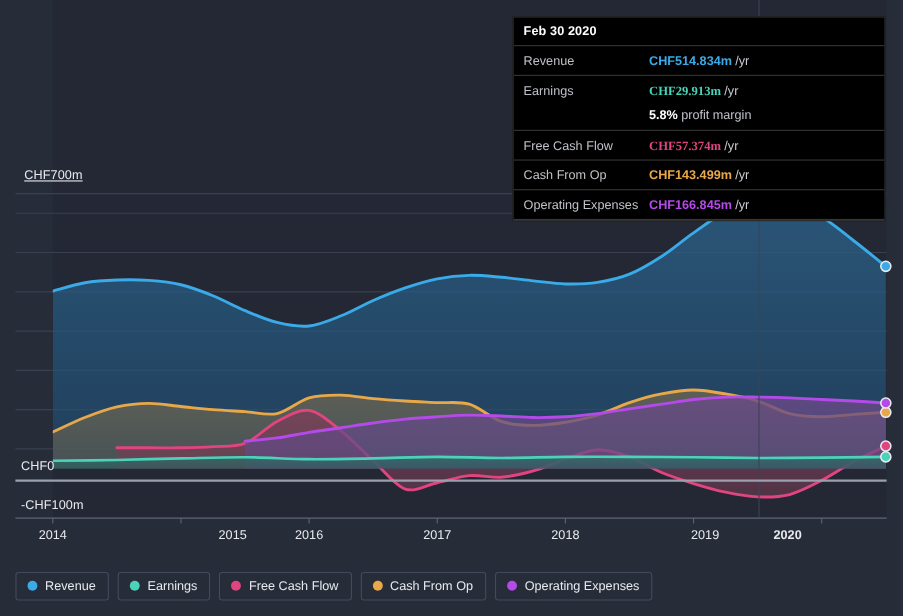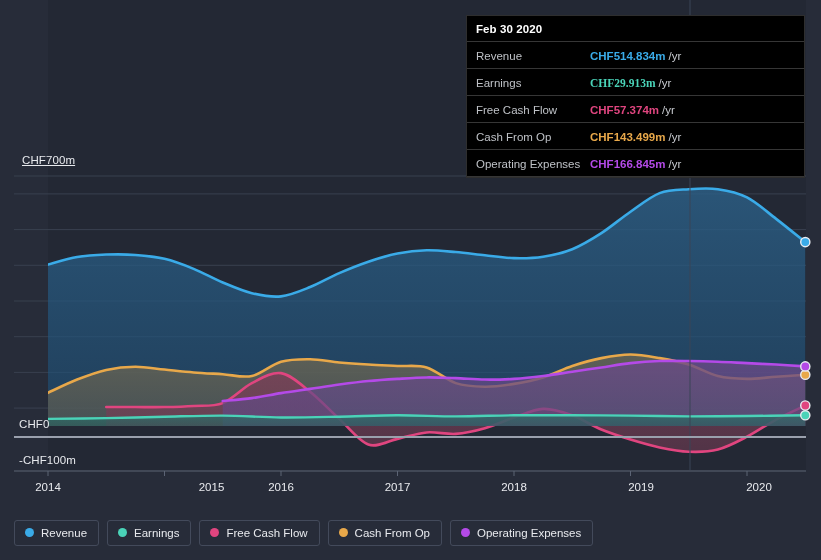--- a/index.html
+++ b/index.html
@@ -164,38 +164,42 @@
     <div class="axis-label" id="y-0">CHF0</div>
     <div class="axis-label" id="y-neg100">-CHF100m</div>
 
     <div id="x-labels">
         <div class="x-label" style="left: 48px; text-align: center;">2014</div>
         <div class="x-label" style="left: 164.5px; margin-left: 47px;">2015</div>
         <div class="x-label" style="left: 281px;">2016</div>
         <div class="x-label" style="left: 397.5px; text-align: center;">2017</div>
         <div class="x-label" style="left: 514px;">2018</div>
         <div class="x-label" style="left: 641px;">2019</div>
-        <div class="x-label" style="left: 759px;">2020</div>
+        <div class="x-label" style="left: 716px; font-weight: bold;">2020</div>
       </div>
   </div>
 
   <div id="tooltip">
     <div class="tt-date">Feb 30 2020</div>
     <div id="tt-rows">
         <div class="tt-row">
           <span class="tt-name">Revenue</span>
           <span><span class="tt-val" style="color: rgb(58, 171, 232);">CHF514.834m</span><span class="tt-unit">/yr</span></span>
         </div>
         <div class="tt-row">
           <span class="tt-name">Earnings</span>
           <span><span class="tt-val" style="color: rgb(74, 211, 184); font-family: Liberation Serif, serif;">CHF29.913m</span><span class="tt-unit">/yr</span></span>
         </div>
+        <div class="tt-row tt-sub">
+          <span class="tt-name"></span>
+          <span><span class="tt-pct">5.8%</span><span class="tt-pct-label">profit margin</span></span>
+        </div>
         <div class="tt-row">
           <span class="tt-name">Free Cash Flow</span>
-          <span><span class="tt-val" style="color: rgb(224, 69, 127);">CHF57.374m</span><span class="tt-unit">/yr</span></span>
+          <span><span class="tt-val" style="color: rgb(224, 69, 127); font-family: Liberation Serif, serif;">CHF57.374m</span><span class="tt-unit">/yr</span></span>
         </div>
         <div class="tt-row">
           <span class="tt-name">Cash From Op</span>
           <span><span class="tt-val" style="color: rgb(232, 168, 74);">CHF143.499m</span><span class="tt-unit">/yr</span></span>
         </div>
         <div class="tt-row">
           <span class="tt-name">Operating Expenses</span>
           <span><span class="tt-val" style="color: rgb(180, 74, 232);">CHF166.845m</span><span class="tt-unit">/yr</span></span>
         </div>
         <div style="border-top: 1px solid rgb(54, 54, 54); height: 0px;"></div>

